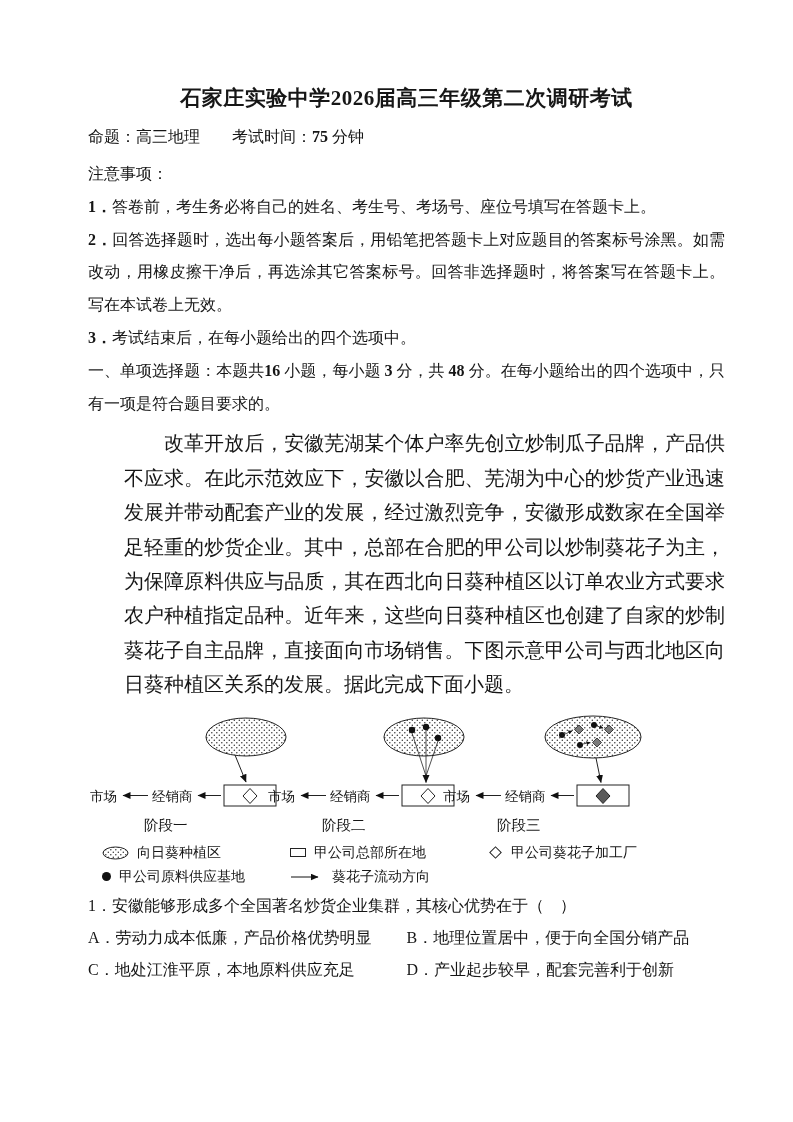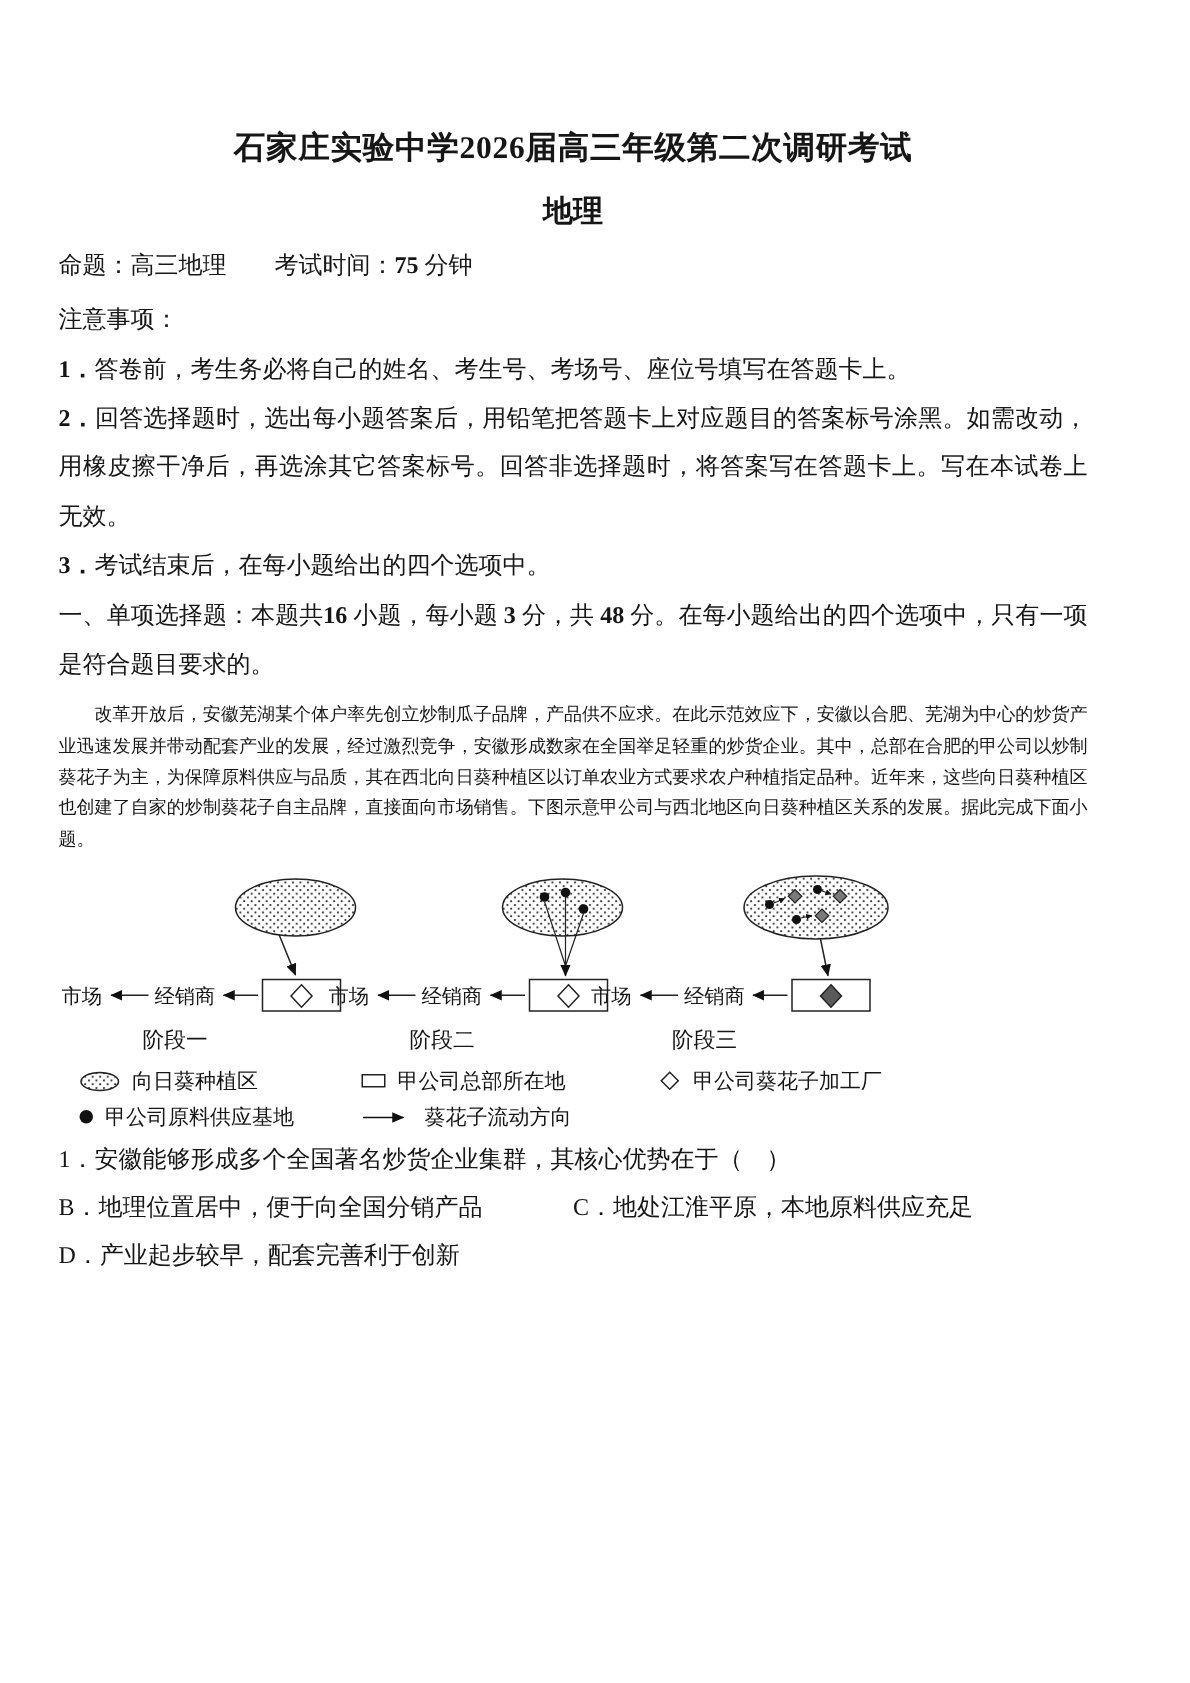--- a/index.html
+++ b/index.html
@@ -2,47 +2,46 @@
 <html><head>
 <meta charset="utf-8">
 <style>
   * { margin:0; padding:0; box-sizing:border-box; }
   html, body { background:#ffffff; }
   body {
     width:793px; height:1122px; overflow:hidden;
     font-family:"Liberation Serif","DejaVu Serif",serif;
     color:#161616;
   }
-  .page { padding:84px 68px 0 39px; }
+  .page { padding:84px 68px 0 88px; }
   .title { font-size:21px; font-weight:bold; text-align:center; margin-bottom:15px; letter-spacing:0.5px; }
   .subject { font-size:20px; font-weight:bold; text-align:center; margin-bottom:13px; }
   .meta { font-size:16px; margin-bottom:10px; }
   .notice-heading { font-size:16px; line-height:2.05; }
   .notice-item { font-size:16px; line-height:2.05; text-align:justify; }
   .section-heading { font-size:16px; line-height:2.05; text-align:justify; }
-  .passage { font-size:12px; line-height:1.72; text-align:justify; text-indent:2em; margin-top:6px; }
+  .passage { font-size:20px; line-height:1.72; text-align:justify; text-indent:2em; margin-top:6px;margin-left:36px; }
   .seg-b { font-weight:bold; }
   .diagram { margin:12px 0 4px 0; }
   .diagram-svg { display:block; }
   .legend { display:grid; grid-template-columns:188px 198px 1fr; row-gap:6px; font-size:14px; padding-left:14px; margin-top:8px; }
   .legend-item { display:flex; align-items:center; gap:8px; white-space:nowrap; }
   .icon-sq { display:inline-block; width:16px; height:9px; border:1px solid #222; background:#fff; }
   .icon-dia { display:inline-block; width:9px; height:9px; border:1px solid #222; background:#fff; transform:rotate(45deg); margin:0 3px; }
   .icon-dot { display:inline-block; width:9px; height:9px; border-radius:50%; background:#111; }
   .question { margin-top:4px; }
   .stem { font-size:16px; line-height:2.0; text-align:justify; }
   .options { display:grid; grid-template-columns:1fr 1fr; font-size:16px; line-height:2.05; }
 </style>
 </head>
 <body>
 
 <div class="page">
 
   <h1 class="title">石家庄实验中学2026届高三年级第二次调研考试</h1>
-  <h2 class="subject">地理</h2>
   <p class="meta"><span>命题：高三地理　　考试时间：</span><span class="seg-b">75</span><span> 分钟</span></p>
 
   <p class="notice-heading">注意事项：</p>
   <p class="notice-item"><span class="seg-b">1．</span><span>答卷前，考生务必将自己的姓名、考生号、考场号、座位号填写在答题卡上。</span></p>
   <p class="notice-item"><span class="seg-b">2．</span><span>回答选择题时，选出每小题答案后，用铅笔把答题卡上对应题目的答案标号涂黑。如需改动，用橡皮擦干净后，再选涂其它答案标号。回答非选择题时，将答案写在答题卡上。写在本试卷上无效。</span></p>
   <p class="notice-item"><span class="seg-b">3．</span><span>考试结束后，在每小题给出的四个选项中。</span></p>
 
   <p class="section-heading"><span>一、单项选择题：本题共</span><span class="seg-b">16</span><span> 小题，每小题 </span><span class="seg-b">3</span><span> 分，共 </span><span class="seg-b">48</span><span> 分。在每小题给出的四个选项中，只有一项是符合题目要求的。</span></p>
 
   <p class="passage">改革开放后，安徽芜湖某个体户率先创立炒制瓜子品牌，产品供不应求。在此示范效应下，安徽以合肥、芜湖为中心的炒货产业迅速发展并带动配套产业的发展，经过激烈竞争，安徽形成数家在全国举足轻重的炒货企业。其中，总部在合肥的甲公司以炒制葵花子为主，为保障原料供应与品质，其在西北向日葵种植区以订单农业方式要求农户种植指定品种。近年来，这些向日葵种植区也创建了自家的炒制葵花子自主品牌，直接面向市场销售。下图示意甲公司与西北地区向日葵种植区关系的发展。据此完成下面小题。</p>
@@ -138,20 +137,21 @@
             <line x1="1" y1="5" x2="28" y2="5" stroke="#111" stroke-width="1" marker-end="url(#arrow)"></line>
           </svg>
         <span>葵花子流动方向</span>
       </div>
     </div>
   </div>
 
   <div class="question">
     <p class="stem">1．安徽能够形成多个全国著名炒货企业集群，其核心优势在于（　）</p>
     <div class="options">
+      <span class="opt">A．劳动力成本低廉，产品价格优势明显</span>
       <span class="opt">B．地理位置居中，便于向全国分销产品</span>
       <span class="opt">C．地处江淮平原，本地原料供应充足</span>
       <span class="opt">D．产业起步较早，配套完善利于创新</span>
     </div>
   </div>
 
   <div class="question">
   </div>
 
 </div>

